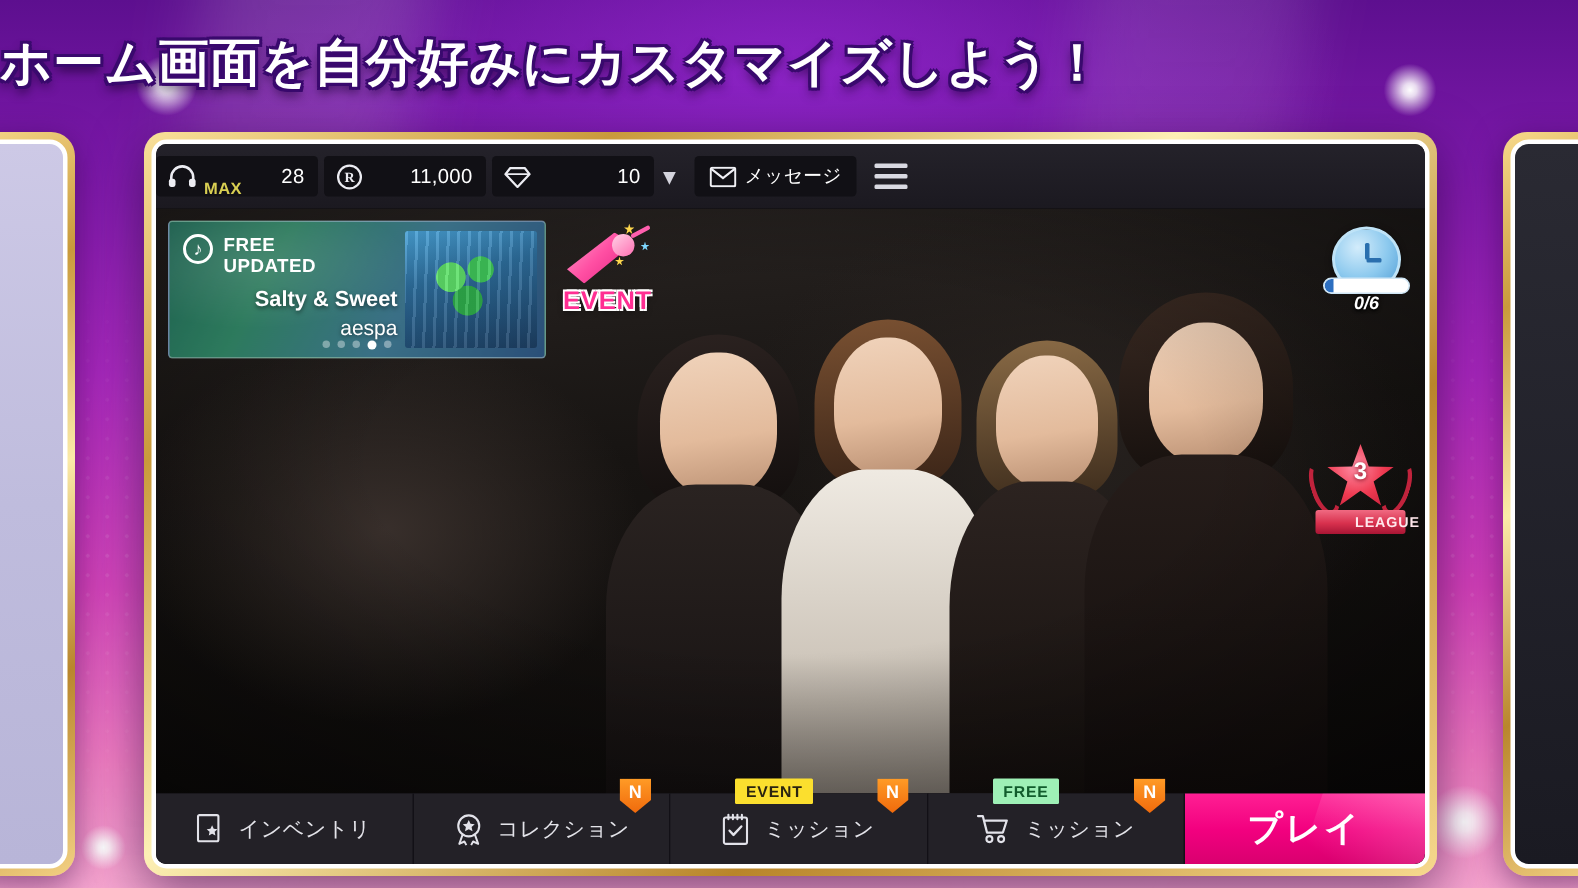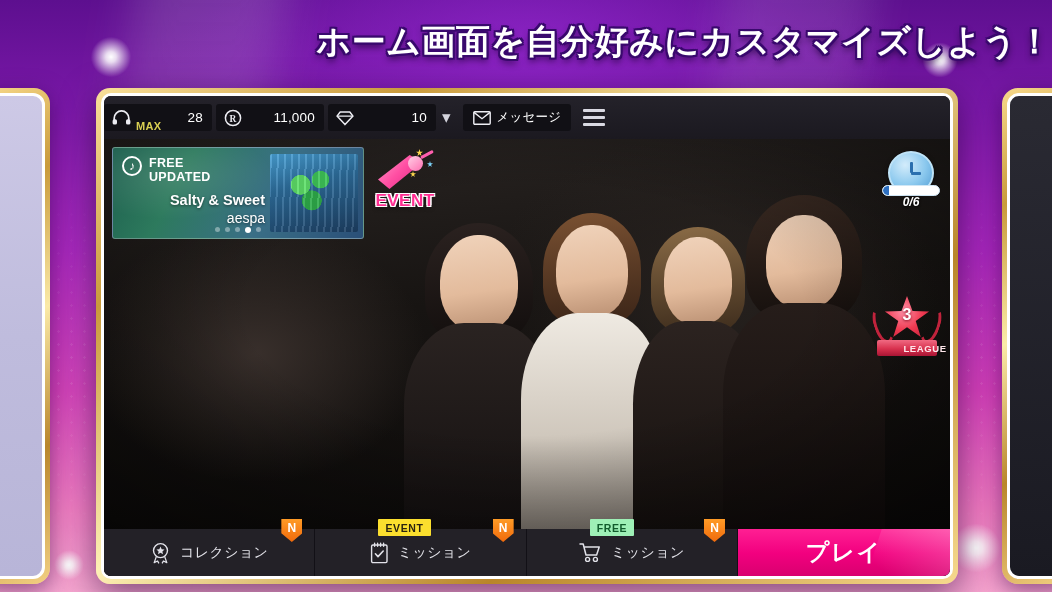--- a/index.html
+++ b/index.html
@@ -29,21 +29,21 @@
     position:absolute; top:-10%; width:150px; height:130%;
     background:linear-gradient(180deg, rgba(255,255,255,.16), rgba(255,255,255,0));
     filter:blur(22px); transform:skewX(-9deg); pointer-events:none;
   }
   .bg-beam.b1 { left:8%; }
   .bg-beam.b2 { left:64%; opacity:.7; }
 
   
   #headline {
     position:absolute; top:19px; left:0; width:100%;
-    text-align:right;
+    text-align:left;
     font-size:34px; font-weight:bold; letter-spacing:.5px;
     color:#ffffff;
     text-shadow:
       0 0 1px #3a0a6e, 2px 0 0 #3a0a6e, -2px 0 0 #3a0a6e,
       0 2px 0 #3a0a6e, 0 -2px 0 #3a0a6e,
       2px 2px 0 #3a0a6e, -2px 2px 0 #3a0a6e, 2px -2px 0 #3a0a6e, -2px -2px 0 #3a0a6e,
       0 4px 7px rgba(20,0,40,.85);
     white-space:nowrap;
   }
   .sparkle {
@@ -306,21 +306,21 @@
     display:flex; z-index:30; background:#1b1920;
   }
   .nav-item {
     flex:1; display:flex; align-items:center; justify-content:center;
     background:#232127; border-right:1px solid #121016;
     color:#e4e4ea; position:relative; cursor:pointer;
   }
   .nav-item .nav-ico { display:flex; align-items:center; justify-content:center; margin-right:9px; color:#e2e2e9; }
   .nav-item .nav-label { font-size:14px; letter-spacing:.4px; }
   #play-btn {
-    width:212px; flex:none; display:flex; align-items:center; justify-content:center;
+    width:160px; flex:none; display:flex; align-items:center; justify-content:center;
     background:linear-gradient(180deg,#ff1f93 0%,#f2007f 52%,#d9006f 100%);
     cursor:pointer; position:relative; overflow:hidden;
   }
   #play-btn:after {
     content:""; position:absolute; right:-30px; top:-40px; width:110px; height:170px;
     background:linear-gradient(200deg, rgba(255,255,255,.45), rgba(255,255,255,0) 62%);
     transform:rotate(18deg);
   }
   #play-label { color:#ffffff; font-size:23px; font-weight:bold; letter-spacing:2px; position:relative; z-index:2; }
 
@@ -498,20 +498,30 @@
       <div id="league-star"></div>
       <div id="league-num">3</div>
       <div id="league-ribbon">
         <span>LEAGUE</span>
       </div>
     </div>
   </div>
 
   <div id="game-bottombar">
 
+    <div class="nav-item">
+      <span class="nav-ico">
+        <svg width="19" height="21" viewBox="0 0 19 21">
+          <rect x="1" y="1.4" width="13.6" height="17.4" rx="1" fill="none" stroke="#e2e2e9" stroke-width="1.4"></rect>
+          <rect x="3.6" y="4" width="13.6" height="17.4" rx="1" fill="none" stroke="#e2e2e9" stroke-width="1.4" opacity=".0"></rect>
+          <path d="M10.4 8.2l1.1 2.3 2.5.3-1.9 1.7.5 2.5-2.2-1.2-2.2 1.2.5-2.5-1.9-1.7 2.5-.3z" fill="#e2e2e9"></path>
+        </svg>
+      </span>
+      <span class="nav-label">インベントリ</span>
+    </div>
 
     <div class="nav-item">
       <span class="n-badge">N</span>
       <span class="nav-ico">
         <svg width="21" height="22" viewBox="0 0 21 22">
           <circle cx="10.5" cy="8.6" r="7" fill="none" stroke="#e2e2e9" stroke-width="1.4"></circle>
           <path d="M10.5 4.6l1.2 2.6 2.8.3-2.1 1.9.6 2.8-2.5-1.4-2.5 1.4.6-2.8-2.1-1.9 2.8-.3z" fill="#e2e2e9"></path>
           <path d="M6.4 14.4L4.2 20.6l3.4-1.6 1.3 2.4" fill="none" stroke="#e2e2e9" stroke-width="1.3" stroke-linejoin="round"></path>
           <path d="M14.6 14.4l2.2 6.2-3.4-1.6-1.3 2.4" fill="none" stroke="#e2e2e9" stroke-width="1.3" stroke-linejoin="round"></path>
         </svg>

